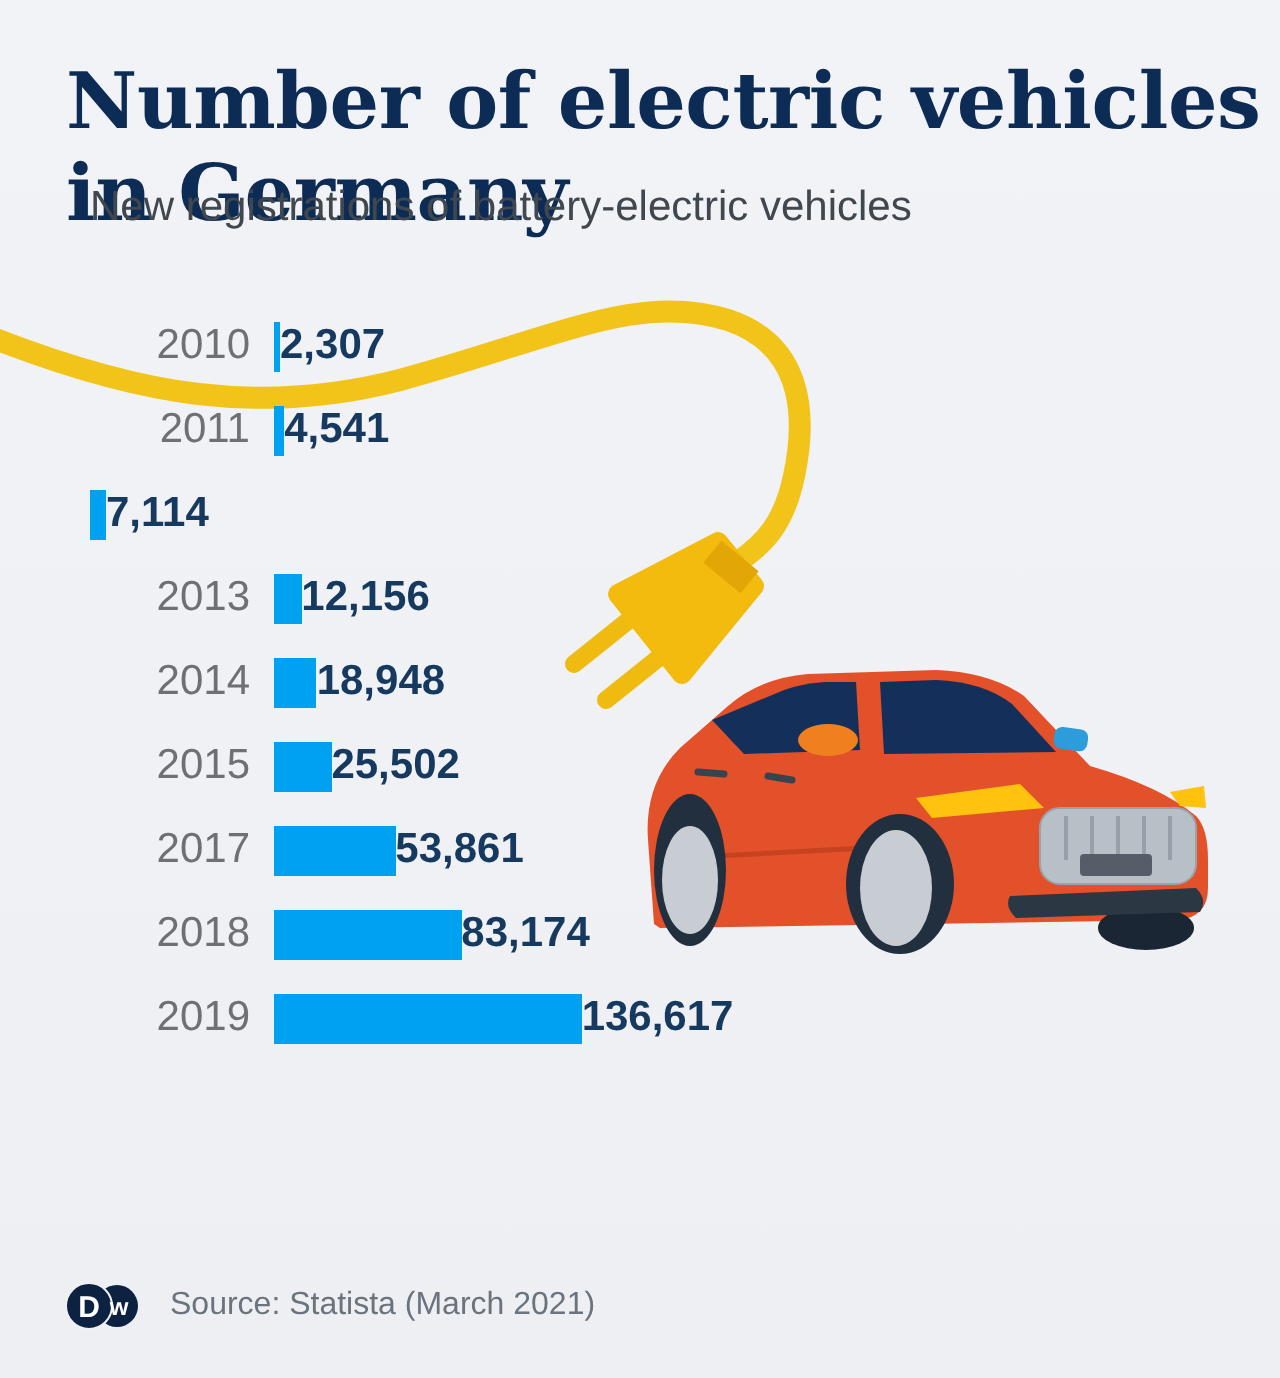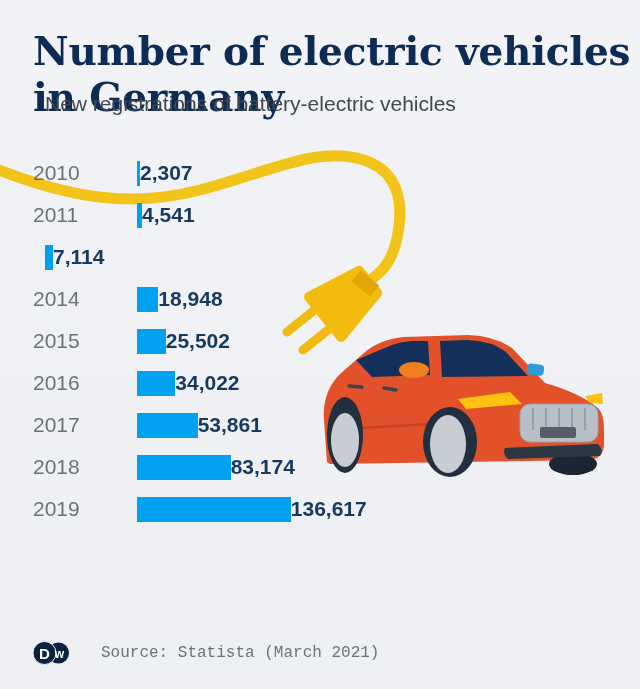--- a/index.html
+++ b/index.html
@@ -16,25 +16,25 @@
     position:absolute;left:33px;top:28px;margin:0;
     font-family:"DejaVu Serif","Liberation Serif",serif;
     font-size:39px;font-weight:bold;color:#0d2c55;letter-spacing:-0.2px;
   }
   .subtitle{
     position:absolute;left:33px;top:80px;margin:12px;
     font-size:21px;font-weight:400;color:#40474e;
   }
   .chart{position:absolute;left:33px;top:152px;width:580px;}
   .row{display:flex;align-items:center;height:42px;}
-  .year{width:92px;text-align:left;font-size:21px;color:#6d7176;flex:0 0 auto;}
+  .year{width:92px;text-align:right;font-size:21px;color:#6d7176;flex:0 0 auto;}
   .bar{height:25px;margin-left:12px;flex:0 0 auto;}
   .val{font-size:21px;font-weight:bold;color:#16395f;white-space:nowrap;}
   .footer{position:absolute;left:33px;top:641px;display:flex;align-items:center;}
-  .source{margin-left:30px;font-size:16px;color:#6b747e;font-family:Liberation Mono, monospace;}
+  .source{margin-left:14px;font-size:16px;color:#6b747e;}
 </style>
 </head>
 <body>
 
 <div class="canvas">
 
   <svg class="illustration" viewBox="0 0 640 689" aria-hidden="true">
 
     <path d="M -6,168 C 70,198 130,208 200,190 C 280,168 320,146 364,160 C 400,172 404,205 397,238 C 392,262 382,272 369,281" fill="none" stroke="#f2c41a" stroke-width="11" stroke-linecap="round"></path>
 
@@ -93,38 +93,38 @@
     <span class="year">2011</span>
     <div class="bar" style="width: 5.11276px; background: rgb(0, 161, 241);"></div>
     <span class="val">4,541</span>
   </div>
 
   <div class="row">
     <div class="bar" style="width: 8.00973px; background: rgb(0, 161, 241);"></div>
     <span class="val">7,114</span>
   </div>
 
+  <div class="row">
+    <span class="year">2013</span>
+    <div class="bar" style="width: 13.6866px; background: rgb(0, 161, 241);"></div>
+    <span class="val">12,156</span>
+  </div>
 
   <div class="row">
     <span class="year">2014</span>
     <div class="bar" style="width: 21.3338px; background: rgb(0, 161, 241);"></div>
     <span class="val">18,948</span>
   </div>
 
   <div class="row">
     <span class="year">2015</span>
     <div class="bar" style="width: 28.713px; background: rgb(0, 161, 241);"></div>
     <span class="val">25,502</span>
   </div>
 
-  <div class="row">
-    <span class="year">2016</span>
-    <div class="bar" style="width: 38.3057px; background: rgb(0, 161, 241);"></div>
-    <span class="val">34,022</span>
-  </div>
 
   <div class="row">
     <span class="year">2017</span>
     <div class="bar" style="width: 60.6427px; background: rgb(0, 161, 241);"></div>
     <span class="val">53,861</span>
   </div>
 
   <div class="row">
     <span class="year">2018</span>
     <div class="bar" style="width: 93.6465px; background: rgb(0, 161, 241);"></div>

